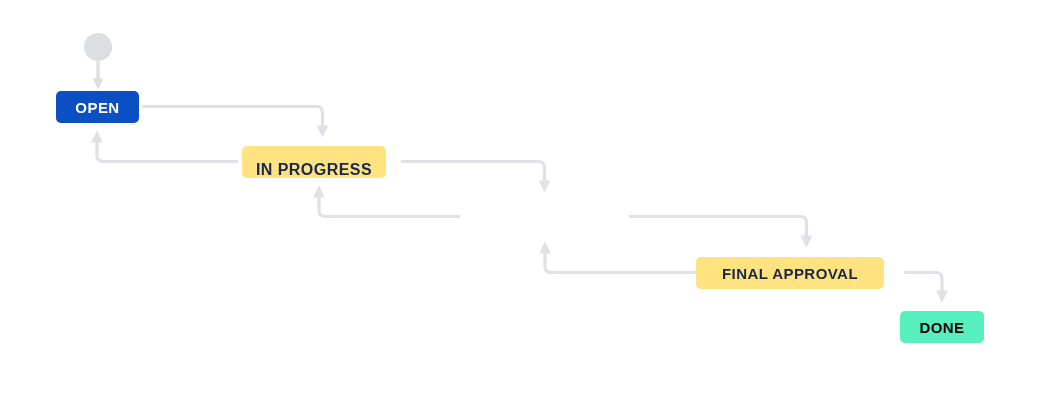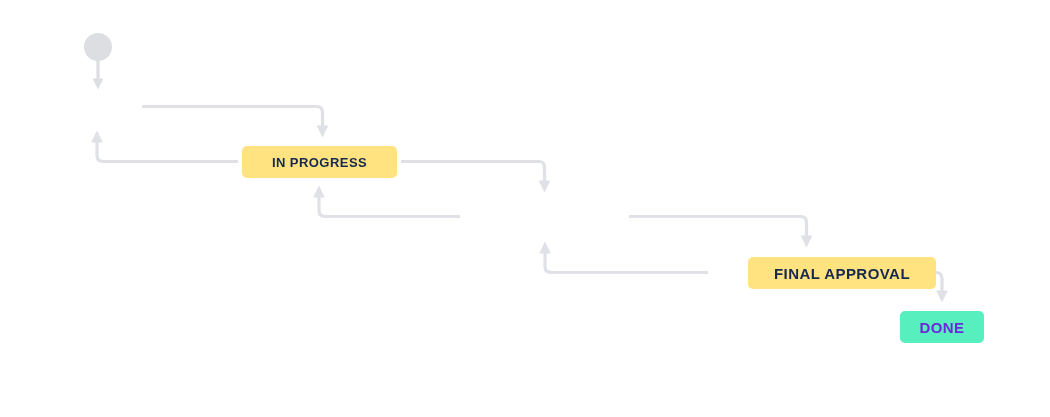--- a/index.html
+++ b/index.html
@@ -87,27 +87,30 @@
       <path d="M708,272.5 L551,272.5 Q545,272.5 545,266.5 L545,253" stroke="#dfe1e6" stroke-width="3.2" fill="none" stroke-linecap="butt"></path>
       <path d="M545,241.5 L539.1,253.5 L550.9,253.5 Z" fill="#dfe1e6"></path>
     </g>
 
     <g>
       <path d="M904,272.5 L936,272.5 Q942,272.5 942,278.5 L942,291" stroke="#dfe1e6" stroke-width="3.2" fill="none" stroke-linecap="butt"></path>
       <path d="M942,302.5 L936.1,290.5 L947.9,290.5 Z" fill="#dfe1e6"></path>
     </g>
   </svg>
 
+  <div class="node" id="node-open" style="left: 56px; top: 91px; width: 83px; height: 32px; background: rgb(10, 79, 196); color: rgb(255, 255, 255); font-size: 15px;">
+    <span class="node-label">OPEN</span>
+  </div>
 
-  <div class="node" id="node-in-progress" style="left: 242px; top: 146px; width: 155px; height: 32px; background: rgb(255, 227, 128); color: rgb(23, 39, 77); font-size: 13px;">
+  <div class="node" id="node-in-progress" style="left: 242px; top: 146px; width: 144px; height: 32px; background: rgb(255, 227, 128); color: rgb(23, 39, 77); font-size: 16px; align-items: flex-end;">
     <span class="node-label">IN PROGRESS</span>
   </div>
 
 
-  <div class="node" id="node-final-approval" style="left: 748px; top: 257px; width: 188px; height: 32px; background: rgb(255, 227, 128); color: rgb(23, 39, 77); font-size: 15px;">
+  <div class="node" id="node-final-approval" style="left: 696px; top: 257px; width: 188px; height: 32px; background: rgb(255, 227, 128); color: rgb(23, 39, 77); font-size: 15px;">
     <span class="node-label">FINAL APPROVAL</span>
   </div>
 
-  <div class="node" id="node-done" style="left: 900px; top: 311px; width: 84px; height: 32px; background: rgb(87, 239, 189); color: #6d28d9; font-size: 15px;">
+  <div class="node" id="node-done" style="left: 900px; top: 311px; width: 84px; height: 32px; background: rgb(87, 239, 189); color: #000000; font-size: 15px;">
     <span class="node-label">DONE</span>
   </div>
 
 </div>
 
 </body></html>

